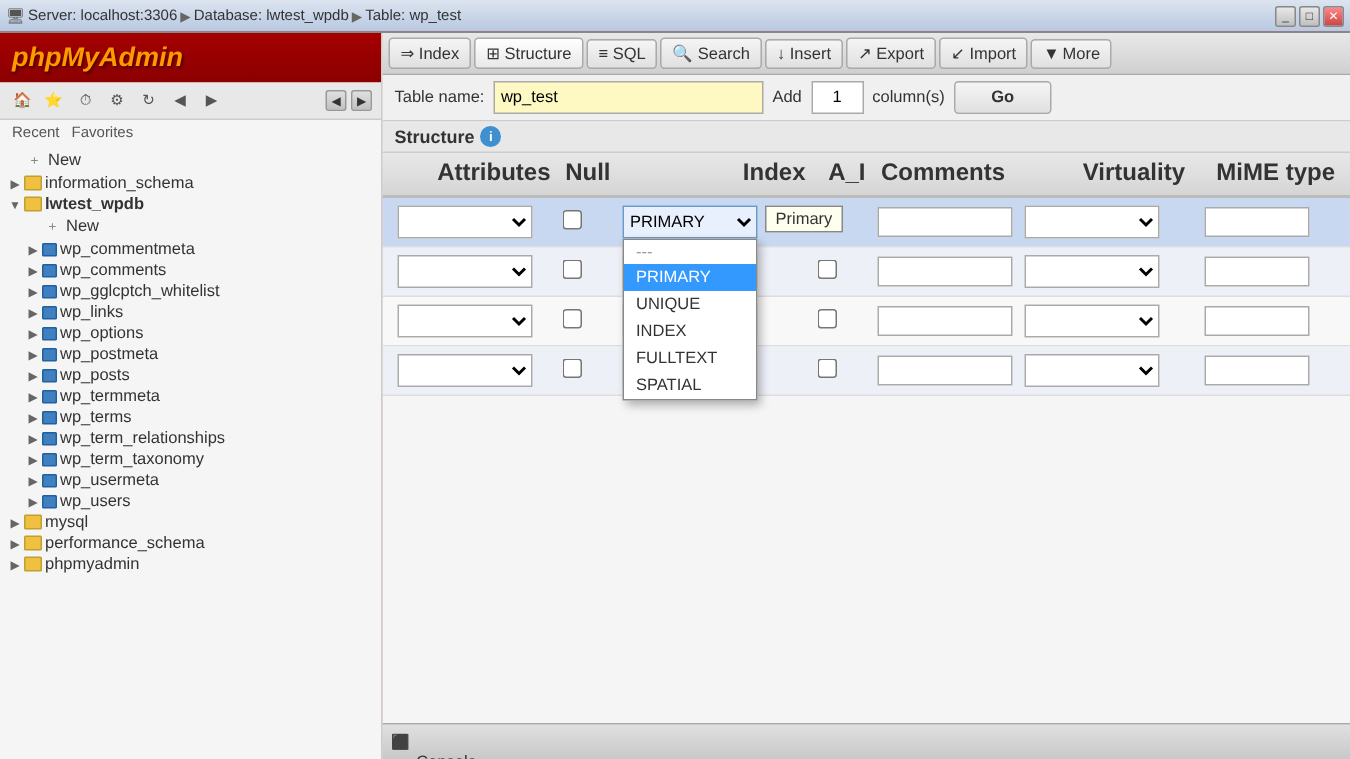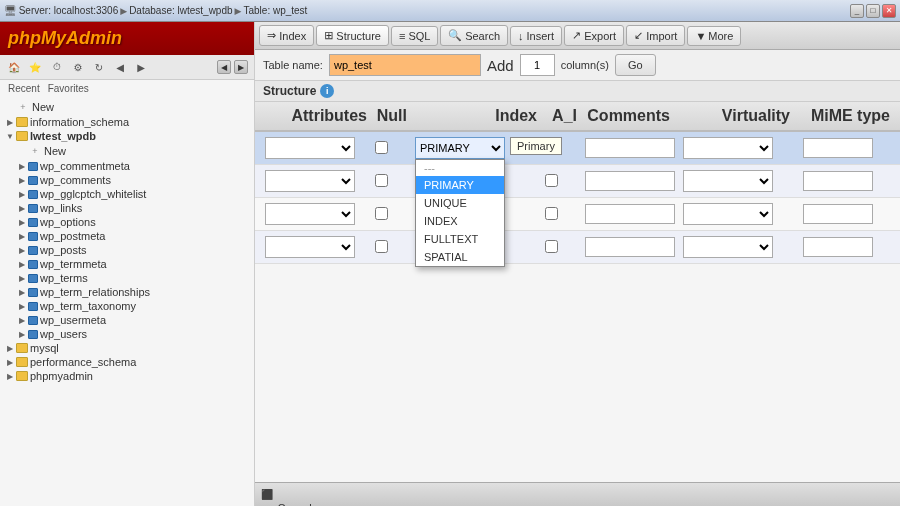--- a/index.html
+++ b/index.html
@@ -271,55 +271,55 @@
       flex-shrink: 0;
     }
 
     .table-name-label {
       font-size: 11px;
       color: #333;
     }
 
     .table-name-input {
       border: 1px solid #aaa;
-      background: #fdba74;
+      background: #fef9c3;
       padding: 2px 4px;
       font-size: 11px;
-      width: 152px;
+      width: 180px;
       height: 22px;
     }
 
     .add-label {
-      font-size: 15px;
+      font-size: 11px;
       color: #333;
     }
 
     .add-input {
       border: 1px solid #aaa;
       background: #fff;
       padding: 2px 4px;
       font-size: 11px;
       width: 35px;
       height: 22px;
       text-align: center;
     }
 
     .col-label {
       font-size: 11px;
       color: #333;
     }
 
     .go-btn {
-      padding: 2px 12px;
+      padding: 2px 24px;
       background: linear-gradient(to bottom, #f5f5f5, #e0e0e0);
       border: 1px solid #aaa;
       border-radius: 3px;
       cursor: pointer;
       font-size: 11px;
-      font-weight: normal;
+      font-weight: bold;
       color: #333;
       height: 22px;
       text-align: right;
     }
 
     
     .structure-header {
       background: #e8e8e8;
       border-bottom: 1px solid #ccc;
       padding: 3px 8px;

